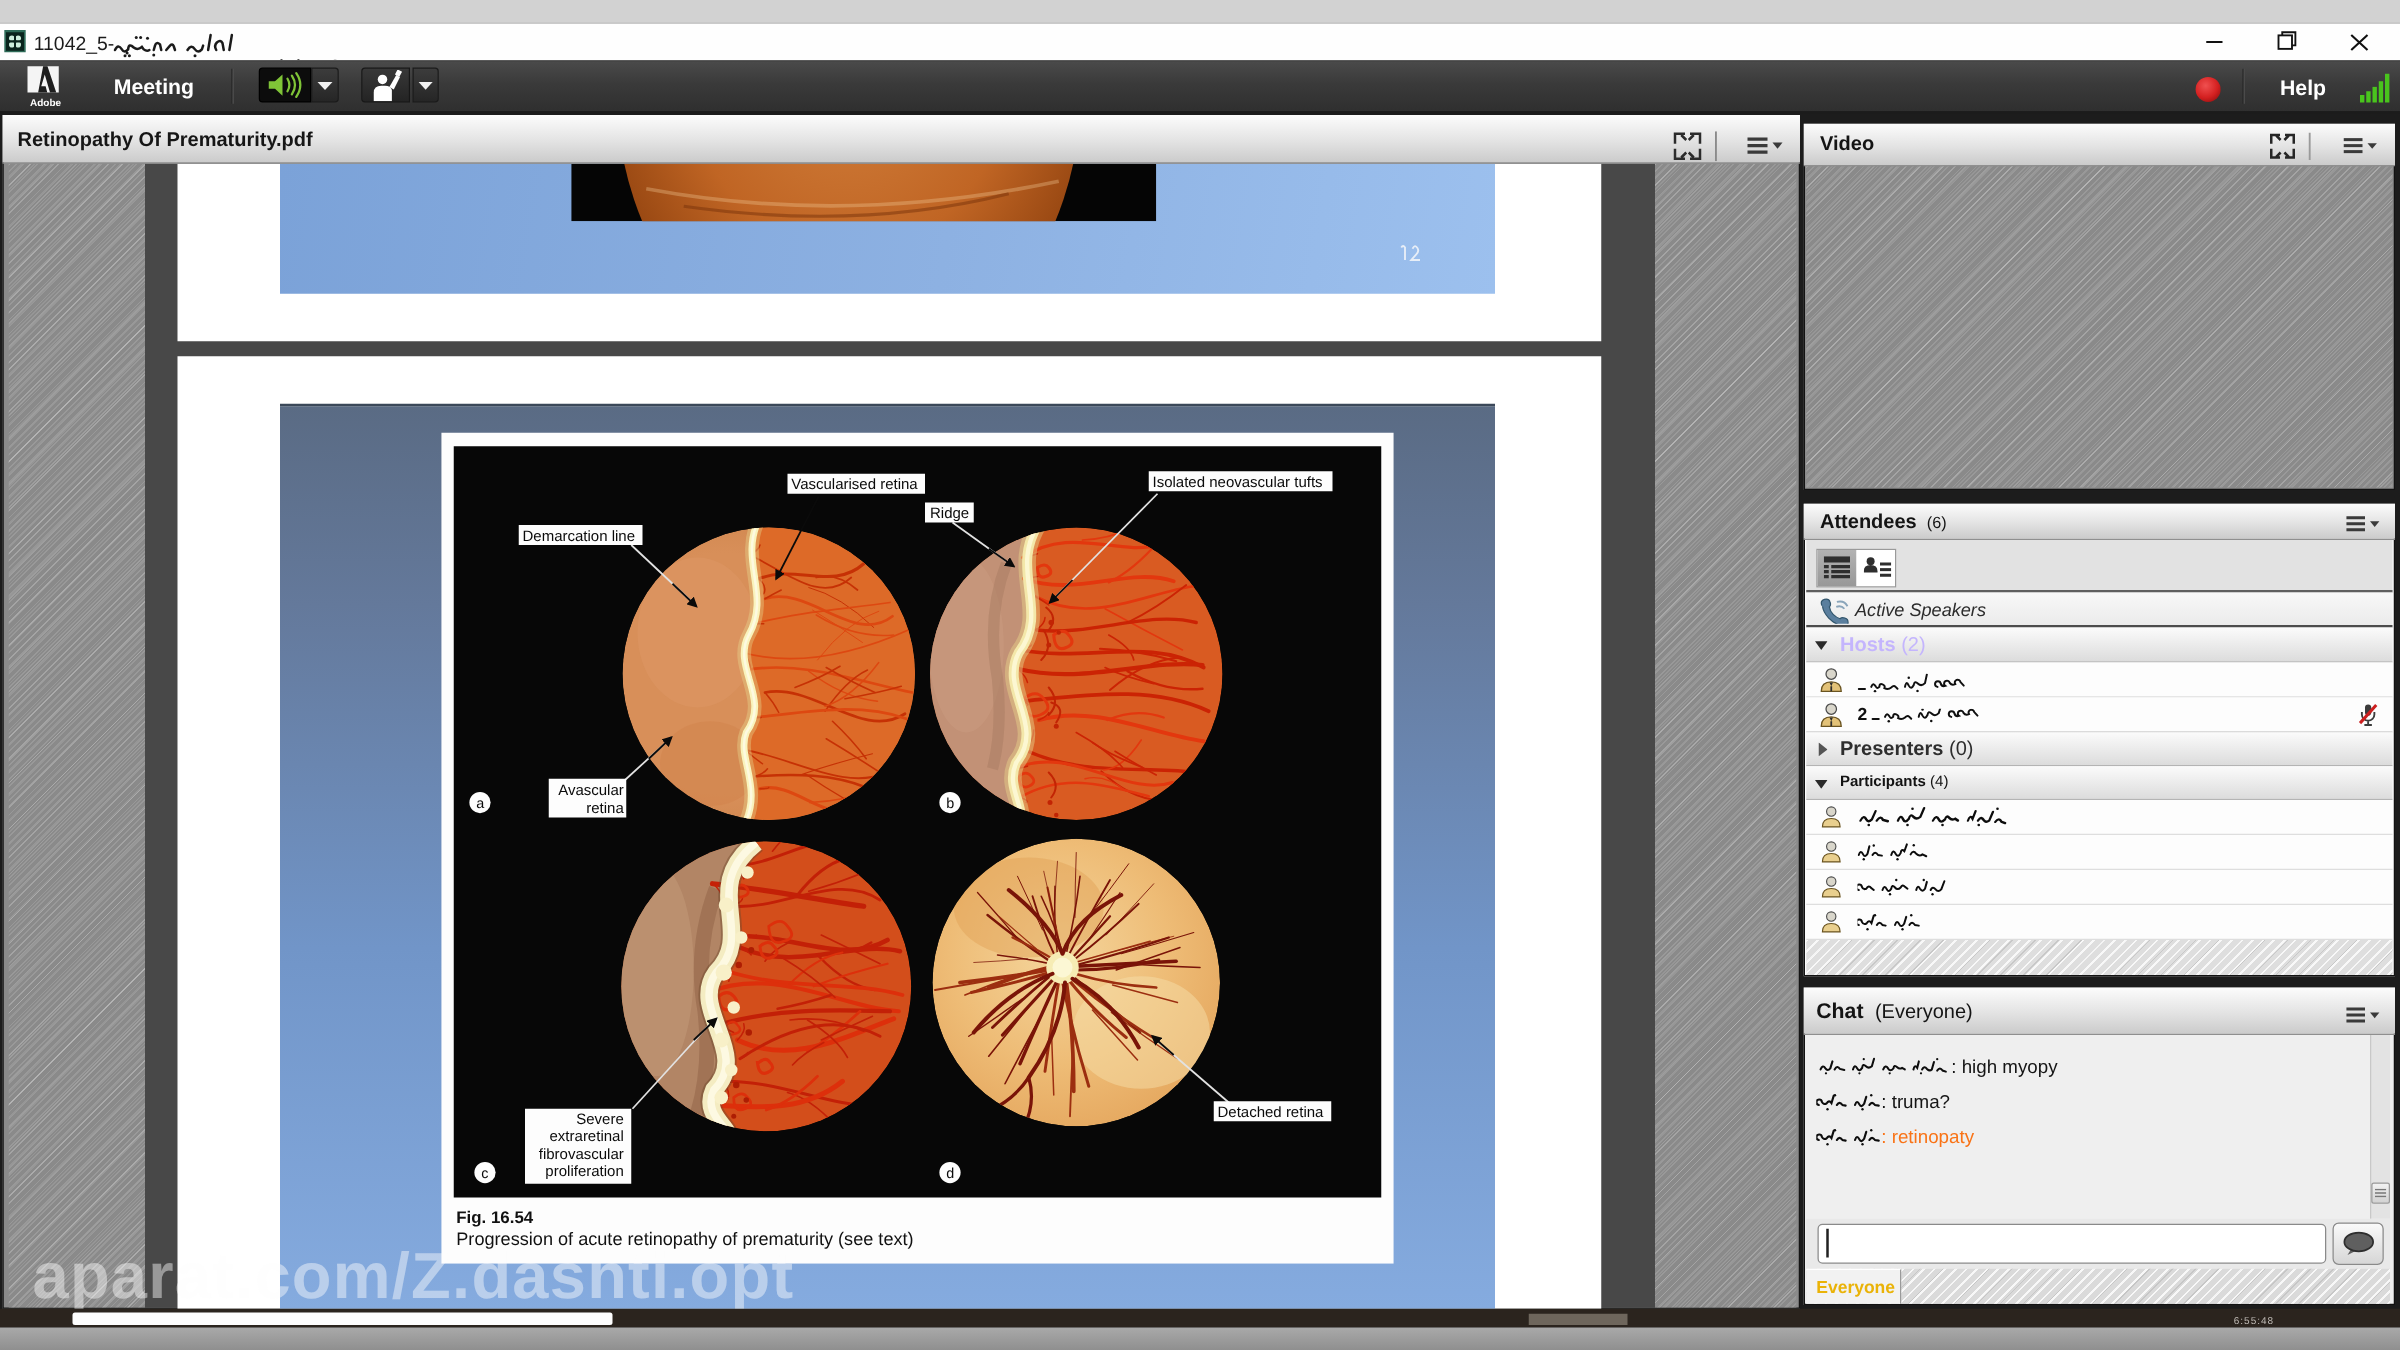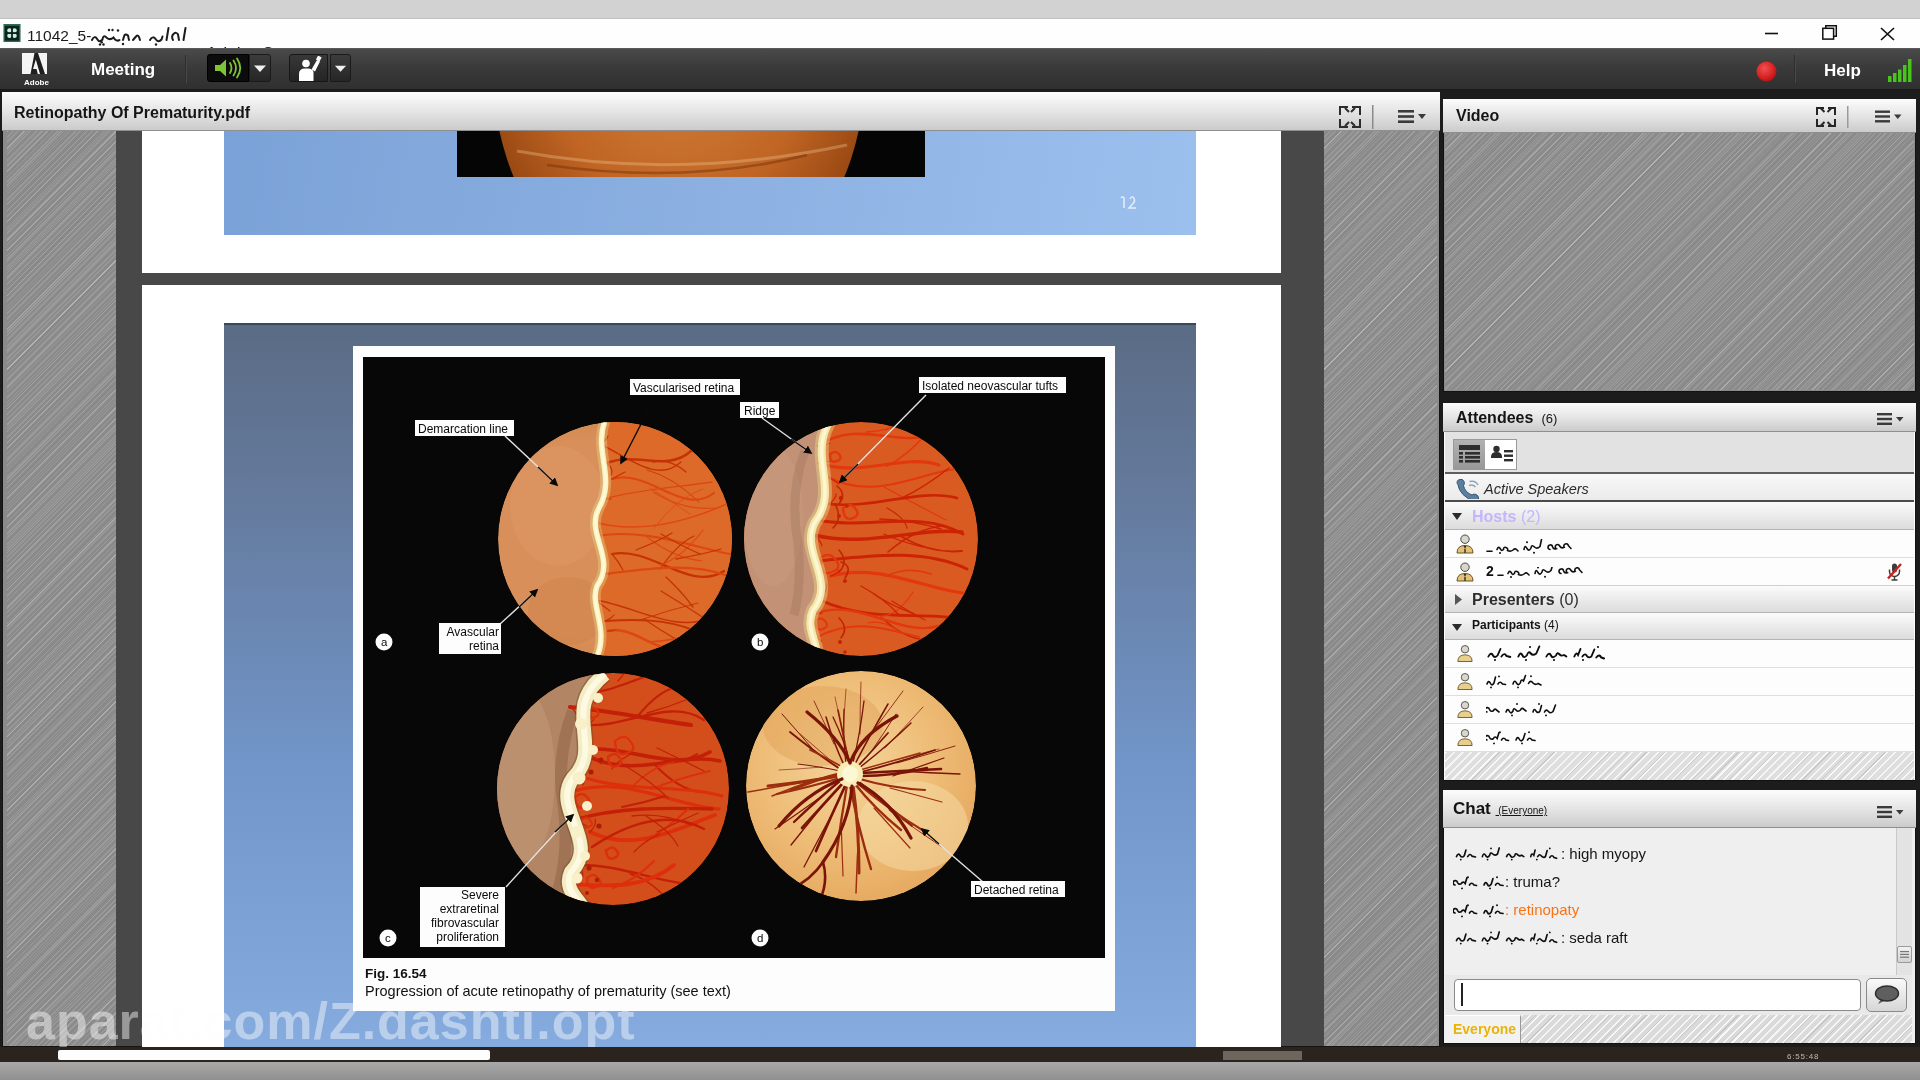--- a/index.html
+++ b/index.html
@@ -738,21 +738,21 @@
     <g fill="#0d0d0d">
         <circle cx="8" cy="13.4" r="0.95"></circle>
         <circle cx="14" cy="2.2" r="0.95"></circle>
         <circle cx="36" cy="13.4" r="0.95"></circle>
         <circle cx="43" cy="2.2" r="0.95"></circle>
       </g>
   </svg>
 
   <div id="chatpod" class="abs pod"></div>
   <div id="chattitle" class="abs podtitle"></div>
-  <div class="abs" style="left:1453px;top:799px;font-weight:bold;font-size:17px;color:#141414;">Chat <span style="font-weight:normal;font-size:10px;text-decoration:underline;">&nbsp;(Everyone)</span></div>
+  <div class="abs" style="left:1453px;top:799px;font-weight:bold;font-size:17px;color:#141414;">Chat <span style="font-weight:normal;font-size:16px;">&nbsp;(Everyone)</span></div>
   <svg class="abs" style="left:1877px;top:804px;width:38px;height:17px" viewBox="0 0 38 17">
     <g fill="#3a3a3a">
         <rect x="0" y="2" width="15" height="2.4"></rect>
         <rect x="0" y="6.8" width="15" height="2.4"></rect>
         <rect x="0" y="11.6" width="15" height="2.4"></rect>
         <path d="M19,6 h7.5 l-3.75,4.5 z"></path>
       </g>
   </svg>
 
   <div class="abs" style="left:1445px;top:828px;width:451px;height:147px;background:#efefef;"></div>
@@ -804,38 +804,20 @@
         <path d="M30,10 q1.5,-4.5 3.5,-0.5 q1.5,3 3.8,-0.5 l1.7,-5.5 m2.5,6.5 q2,-3.5 4.5,0 l3,0.5"></path>
       </g>
       <g fill="#0d0d0d">
           <circle cx="8" cy="13.4" r="0.95"></circle>
           <circle cx="14" cy="2.2" r="0.95"></circle>
           <circle cx="36" cy="13.4" r="0.95"></circle>
           <circle cx="43" cy="2.2" r="0.95"></circle>
         </g>
     </svg><span style="font-size:15px;color:#f97316;">: retinopaty</span>
   </div>
-  <div class="abs" style="left:1453px;top:929px;width:440px;height:24px;">
-    <svg style="width:108px;height:16px;vertical-align:-3px;" viewBox="0 0 125 17">
-      <g stroke="#0d0d0d" stroke-width="1.9" fill="none" stroke-linecap="round">
-        <path d="M4,11.5 q2,-5 4.5,-1 q2,3 4.5,0 l2,-6.5 m2,7.5 q2.5,-4.5 5,-0.5 l4,1"></path>
-        <path d="M34,11.5 q1.5,-5.5 4,-1 q2,3.5 4.5,-0.5 q0.5,-4.5 3.5,-1.5 q2.5,2.5 5.5,0 l2,-7"></path>
-        <path d="M62,11.5 q2,-5 4.5,-1 q2,3.5 5,0 q0.5,-4 3.5,-1 q2,2 4.5,0.5 l2.5,1.5"></path>
-        <path d="M90,11.5 q1,-5 3.5,-1.5 l1.5,-6 m3,7.5 q2,-4 4.5,-0.5 q2.5,2.5 4.5,0.5 l2,-7 m3,8 q2.5,-4 5,0 l3,1"></path>
-      </g>
-      <g fill="#0d0d0d">
-          <circle cx="9" cy="15" r="1.05"></circle>
-          <circle cx="40" cy="15" r="1.05"></circle>
-          <circle cx="44" cy="2" r="1.05"></circle>
-          <circle cx="68" cy="15" r="1.05"></circle>
-          <circle cx="97" cy="15" r="1.05"></circle>
-          <circle cx="112" cy="2" r="1.05"></circle>
-        </g>
-    </svg><span style="font-size:15px;color:#151515;">: seda raft</span>
-  </div>
 
   <div class="abs" style="left:1445px;top:975px;width:467px;height:40px;background:#e9e9e9;"></div>
   <div class="abs" style="left:1454px;top:979px;width:407px;height:32px;background:#fff;border:1.5px solid #8a8a8a;border-radius:4px;"></div>
   <div class="abs" style="left:1461px;top:983px;width:1.5px;height:23px;background:#222;"></div>
   <div class="abs" style="left:1866px;top:978px;width:41px;height:34px;background:linear-gradient(#fafafa,#d6d6d6);border:1.5px solid #8a8a8a;border-radius:5px;"></div>
   <svg class="abs" style="left:1874px;top:985px;width:26px;height:20px" viewBox="0 0 26 20">
     <ellipse cx="13" cy="8.5" rx="11.5" ry="7.5" fill="#5f5f5f"></ellipse>
     <path d="M7,14 l-3,5 l8,-4 z" fill="#5f5f5f"></path>
     <ellipse cx="13" cy="8.5" rx="11.5" ry="7.5" fill="none" stroke="#2e2e2e" stroke-width="1.4"></ellipse>
   </svg>

